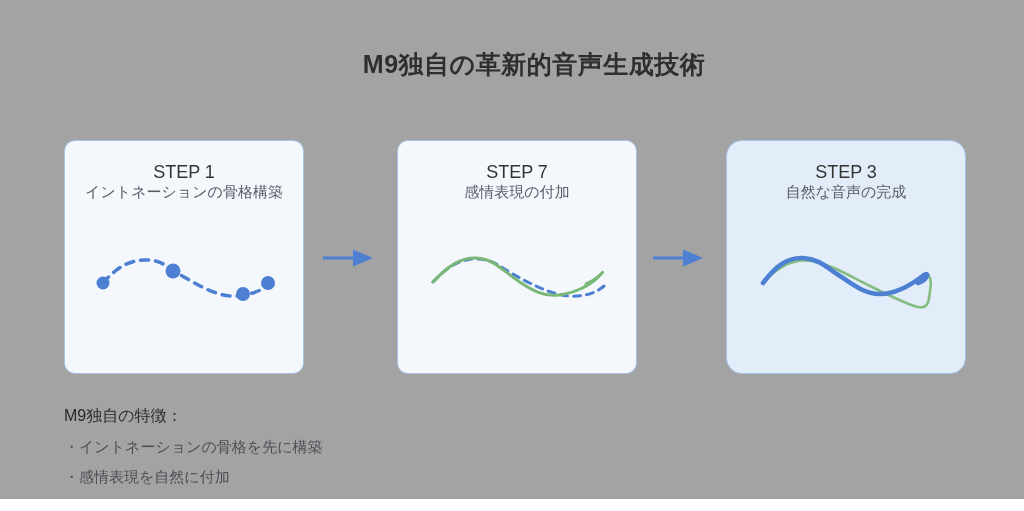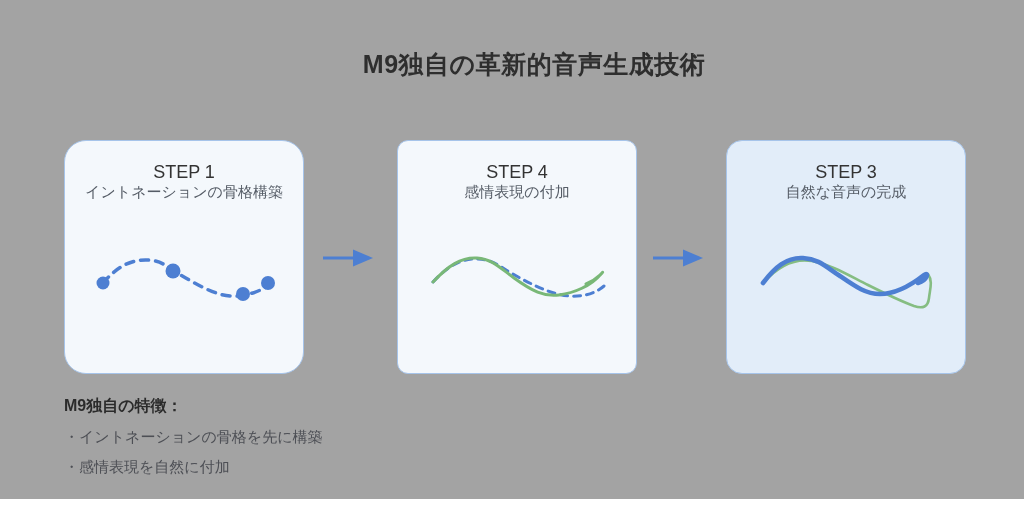--- a/index.html
+++ b/index.html
@@ -28,21 +28,21 @@
     position: absolute;
     top: 140px;
     width: 240px;
     height: 234px;
     box-sizing: border-box;
     border: 1.5px solid #a6c4ea;
     border-radius: 11px;
     background: #f4f8fc;
   }
   .card.highlight { background: #e2edf9; border-radius: 16px; }
-  .card-1 { left: 64px; border-radius: 22px; }
+  .card-1 { left: 64px; }
   .card-2 { left: 397px; }
   .card-3 { left: 726px; }
   .step-label {
     margin-top: 21px;
     text-align: center;
     font-size: 18px;
     font-weight: 400;
     color: #333333;
   }
   .step-subtitle {
@@ -65,23 +65,23 @@
   }
   .arrow-1 { left: 322px; }
   .arrow-2 { left: 652px; }
   .features {
     position: absolute;
     left: 64px;
     top: 392px;
   }
   .features-heading {
     font-size: 16px;
-    font-weight: 700;
+    font-weight: 400;
     color: #2b2b2b;
-    margin: 4px 0 10px 0;
+    margin: 14px 0 10px 0;
   }
   .feature-item {
     font-size: 15px;
     color: #4d4f55;
     margin: 12px 0 13px 0;
     line-height: 1.1;
   }
 </style>
 </head>
 <body>
@@ -101,21 +101,21 @@
       <circle cx="203" cy="142" r="7" fill="#4d7fd2"></circle>
     </svg>
   </div>
 
   <svg class="arrow arrow-1" viewBox="0 0 52 20">
     <line x1="1" y1="10" x2="33" y2="10" stroke="#4d7fd2" stroke-width="3"></line>
     <polygon points="31,1.5 51,10 31,18.5" fill="#4d7fd2"></polygon>
   </svg>
 
   <div class="card card-2">
-    <div class="step-label">STEP 4</div>
+    <div class="step-label">STEP 7</div>
     <div class="step-subtitle">感情表現の付加</div>
     <svg class="curve-svg" viewBox="0 0 240 234">
       <path d="M35,141 C48,127 62,117 80,118 C96,119 99,124 113,132 C131,142 151,153 171,155 C186,156 198,152 206,145" fill="none" stroke="#4d7fd2" stroke-width="3" stroke-linecap="round" stroke-dasharray="7 6"></path>
       <path d="M35,141 C50,125 63,116 79,117 C94,118 101,126 116,137 C134,150 146,156 161,154 C176,152 193,145 203,133 C208,127 201,138 188,143" fill="none" stroke="#79b877" stroke-width="3" stroke-linecap="round"></path>
     </svg>
   </div>
 
   <svg class="arrow arrow-2" viewBox="0 0 52 20">
     <line x1="1" y1="10" x2="33" y2="10" stroke="#4d7fd2" stroke-width="3"></line>
     <polygon points="31,1.5 51,10 31,18.5" fill="#4d7fd2"></polygon>

